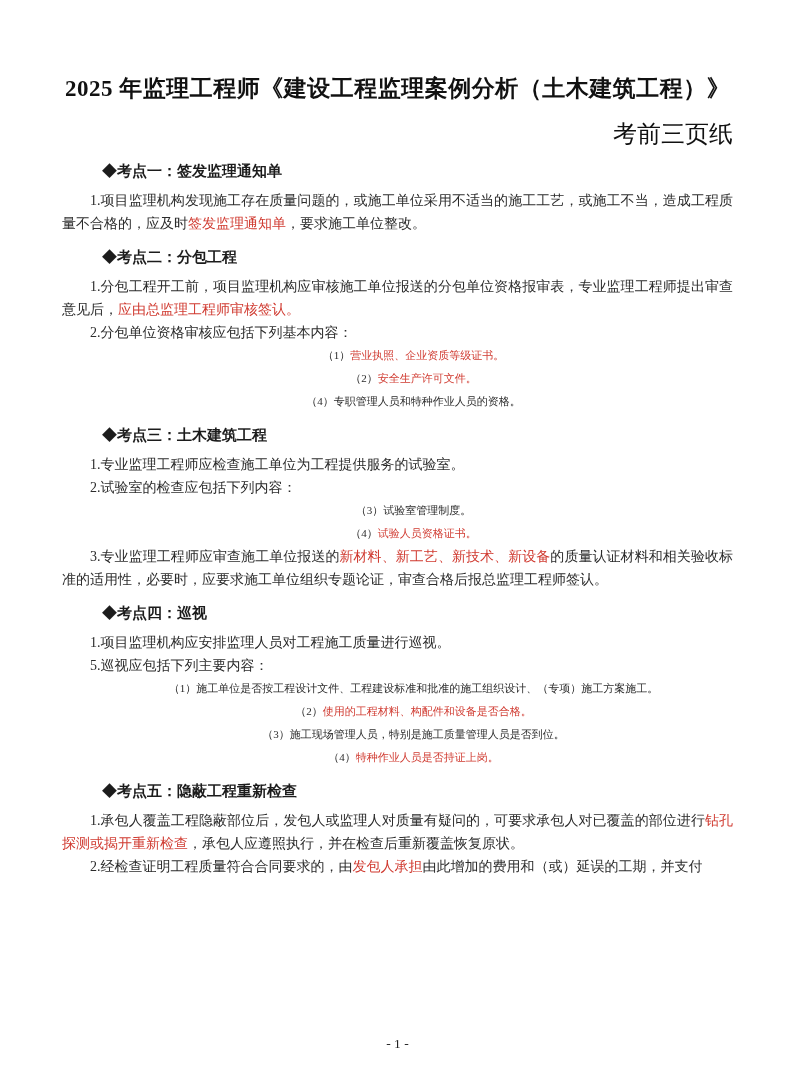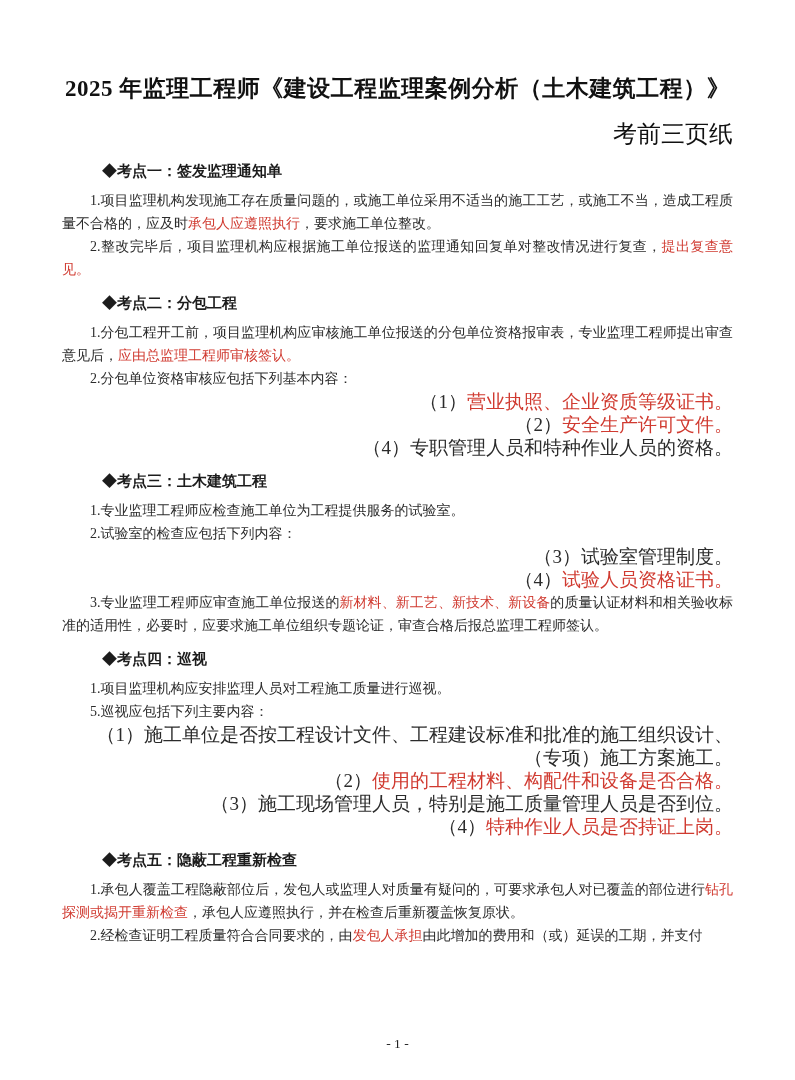--- a/index.html
+++ b/index.html
@@ -54,23 +54,23 @@
   .para{
     margin:0;
     font-size:14px;
     line-height:23px;
     text-align:justify;
     text-indent:2em;
     color:var(--body);
   }
   .list-item{
     margin:0 0 0 32px;
-    font-size:19px;
+    font-size:11px;
     line-height:23px;
-    text-align:right;
+    text-align:center;
     text-indent:0;
     color:var(--body);
   }
   .seg-red{color:var(--red);}
   .seg-black{color:var(--body);}
   .page-number{
     position:absolute;
     bottom:28px;
     left:0;
     width:100%;
@@ -83,22 +83,21 @@
 <body>
 
 <div class="page">
   <div class="content">
 
     <div class="doc-title-line1">2025 年监理工程师《建设工程监理案例分析（土木建筑工程）》</div>
     <div class="doc-title-line2">考前三页纸</div>
 
     <div class="section">
       <div class="section-heading">◆考点一：签发监理通知单</div>
-      <p class="para"><span class="seg-black">1.项目监理机构发现施工存在质量问题的，或施工单位采用不适当的施工工艺，或施工不当，造成工程质量不合格的，应及时</span><span class="seg-red">承包人应遵照执行</span><span class="seg-black">，要求施工单位整改。</span></p>
-      <p class="para"><span class="seg-black">2.整改完毕后，项目监理机构应根据施工单位报送的监理通知回复单对整改情况进行复查，</span><span class="seg-red">提出复查意见。</span></p>
+      <p class="para"><span class="seg-black">1.项目监理机构发现施工存在质量问题的，或施工单位采用不适当的施工工艺，或施工不当，造成工程质量不合格的，应及时</span><span class="seg-red">签发监理通知单</span><span class="seg-black">，要求施工单位整改。</span></p>
     </div>
 
     <div class="section">
       <div class="section-heading">◆考点二：分包工程</div>
       <p class="para"><span class="seg-black">1.分包工程开工前，项目监理机构应审核施工单位报送的分包单位资格报审表，专业监理工程师提出审查意见后，</span><span class="seg-red">应由总监理工程师审核签认。</span></p>
       <p class="para"><span class="seg-black">2.分包单位资格审核应包括下列基本内容：</span></p>
       <p class="list-item"><span class="seg-black">（1）</span><span class="seg-red">营业执照、企业资质等级证书。</span></p>
       <p class="list-item"><span class="seg-black">（2）</span><span class="seg-red">安全生产许可文件。</span></p>
       <p class="list-item"><span class="seg-black">（4）专职管理人员和特种作业人员的资格。</span></p>
     </div>

